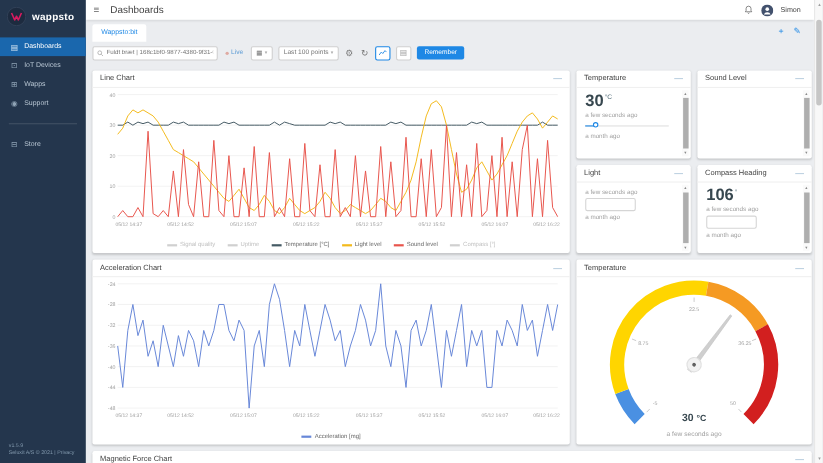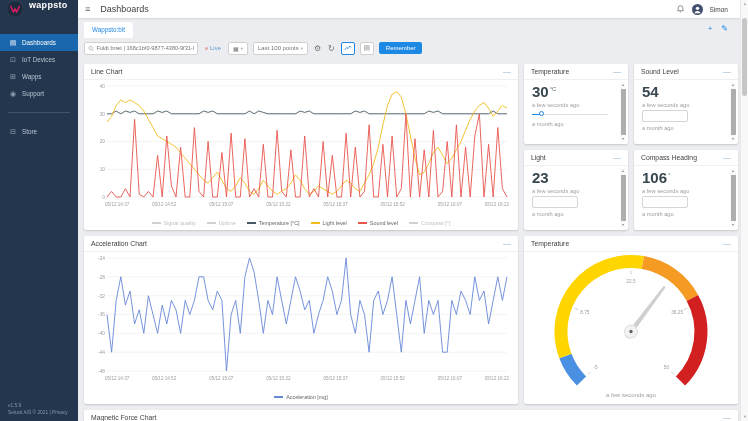--- a/index.html
+++ b/index.html
@@ -2,21 +2,21 @@
 <html><head>
 <meta charset="utf-8">
 <style>
   * { margin:0; padding:0; box-sizing:border-box; }
   html,body { background:#dfe3e6; }
   body { font-family:"Liberation Sans","DejaVu Sans",sans-serif; }
   #app { position:relative; width:748px; height:421px; background:#ebedf0; overflow:hidden; }
 
   
   .sidebar { position:absolute; left:0; top:0; width:78px; height:421px; background:#24364d; z-index:5; }
-  .logo-row { height:30px; display:flex; align-items:flex-start; padding-left:6px; gap:5px; }
+  .logo-row { height:30px; display:flex; align-items:center; padding-left:6px; gap:5px; }
   .brand { color:#ffffff; font-size:9px; font-weight:700; letter-spacing:.3px; }
   .nav { margin-top:4px; }
   .nav-item { height:17px; display:flex; align-items:center; gap:5px; padding-left:9px; color:#b9c7d4; font-size:6.3px; cursor:pointer; }
   .nav-item .nav-ico { width:8px; font-size:7px; color:#8fa3b5; text-align:center; }
   .nav-item.active { background:#1a67ad; color:#fff; }
   .nav-item.active .nav-ico { color:#dce9f5; }
   .side-divider { border-top:1px solid rgba(255,255,255,.14); margin:10px 8px; }
   .side-footer { position:absolute; bottom:4px; left:8px; font-size:4.8px; color:#8299ad; line-height:1.6; }
 
   
@@ -312,40 +312,33 @@
         <span class="thumb"></span>
         <span class="sc-down">▾</span>
       </div>
     </section>
 
     <section class="card card-sound">
       <div class="card-head">
         <span class="card-title">Sound Level</span>
         <span class="card-min">—</span>
       </div>
-      <div class="vc-body">
-        <div class="vc-value"><span>54</span></div>
-        <div class="vc-updated">a few seconds ago</div>
-        <input class="vc-input" readonly="" style="">
-        <div class="vc-history">a month ago</div>
-      </div>
       <div class="vc-scroll">
         <span class="sc-up">▴</span>
         <span class="thumb"></span>
         <span class="sc-down">▾</span>
       </div>
     </section>
 
     <section class="card card-light">
       <div class="card-head">
         <span class="card-title">Light</span>
         <span class="card-min">—</span>
       </div>
       <div class="vc-body">
-        <div class="vc-value"><span>23</span></div>
         <div class="vc-updated">a few seconds ago</div>
         <input class="vc-input" readonly="" style="">
         <div class="vc-history">a month ago</div>
       </div>
       <div class="vc-scroll">
         <span class="sc-up">▴</span>
         <span class="thumb"></span>
         <span class="sc-down">▾</span>
       </div>
     </section>
@@ -387,20 +380,21 @@
             <line x1="163.4" y1="55.2" x2="159.7" y2="56.7" stroke="#c5c5c5" stroke-width="0.8"></line>
             <text x="153.2" y="61.0" text-anchor="middle" font-size="4.8" fill="#9e9e9e">36.25</text>
             <line x1="150.1" y1="121.7" x2="147.3" y2="118.8" stroke="#c5c5c5" stroke-width="0.8"></line>
             <text x="142.4" y="115.5" text-anchor="middle" font-size="4.8" fill="#9e9e9e">50</text>
             <g transform="translate(107,78.52) rotate(36.8)">
               <polygon points="-2.2,7 2.2,7 0.9,-56 -0.9,-56" fill="#cfcfcf" stroke="#c2c2c2" stroke-width="0.5"></polygon>
               <circle cx="0" cy="0" r="6.5" fill="#f2f2f2" stroke="#e0e0e0"></circle>
               <circle cx="0" cy="0" r="1.7" fill="#616161"></circle>
             </g>
           </svg></div>
+      <div class="gauge-value"><span>30</span> <span class="g-unit">°C</span></div>
       <div class="gauge-updated">a few seconds ago</div>
     </section>
 
     <section class="card card-magnet">
       <div class="card-head">
         <span class="card-title">Magnetic Force Chart</span>
         <span class="card-min">—</span>
       </div>
     </section>
 

